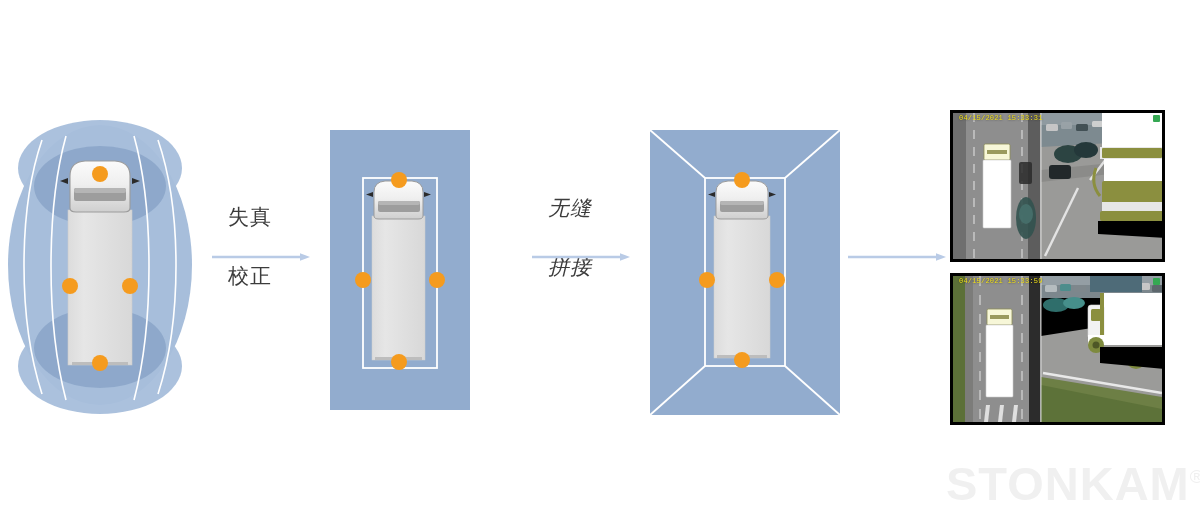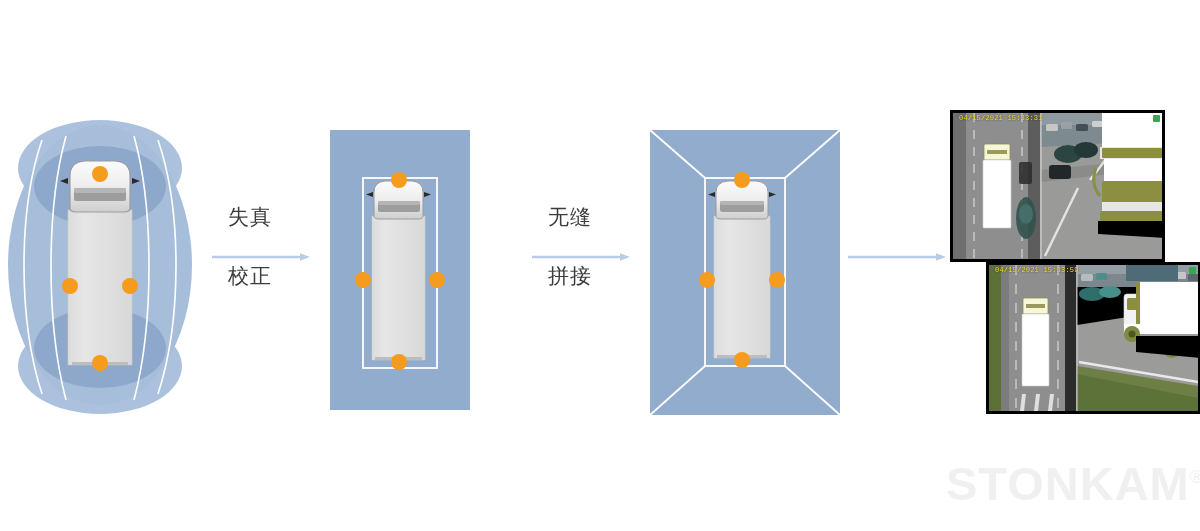--- a/index.html
+++ b/index.html
@@ -18,33 +18,33 @@
   #panel-display{left:950px;top:110px;width:215px;height:315px;}
 
   .panel svg{display:block;width:100%;height:100%;overflow:visible;}
 
   
   .step{
     position:absolute;color:#3c3c3c;font-size:21px;line-height:1.42;
     letter-spacing:1px;text-align:center;white-space:pre-line;
   }
   #step-1{left:228px;top:172px;}
-  #step-2{left:548px;top:172px;}
+  #step-2{left:548px;top:163px;font-style:italic;}
   #step-3{left:858px;top:172px;}
 
   .arrow{position:absolute;height:10px;}
   #arrow-1{left:212px;top:252px;width:98px;}
   #arrow-2{left:532px;top:252px;width:98px;}
   #arrow-3{left:848px;top:252px;width:98px;}
   .arrow svg{display:block;width:100%;height:100%;}
 
   
   .monitor{position:absolute;left:0;width:215px;height:152px;overflow:hidden;background:#000;}
   #monitor-top{top:0;}
-  #monitor-bottom{top:152px;margin-left:36px;}
+  #monitor-bottom{top:163px;}
   .monitor svg{display:block;width:215px;height:152px;}
   .ts{
     position:absolute;left:9px;top:4px;color:#f2e11c;font-size:7px;
     font-family:"Liberation Mono","DejaVu Sans Mono",monospace;letter-spacing:.2px;
     text-shadow:0 0 2px rgba(0,0,0,.7);white-space:nowrap;
   }
 
   
   #watermark{
     position:absolute;left:946px;top:460px;color:#f0f0f0;font-size:47px;

